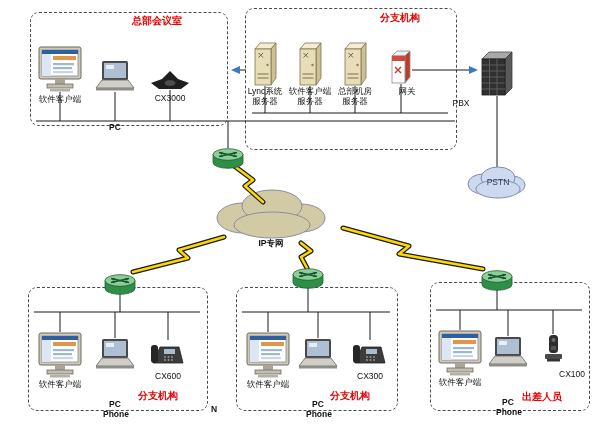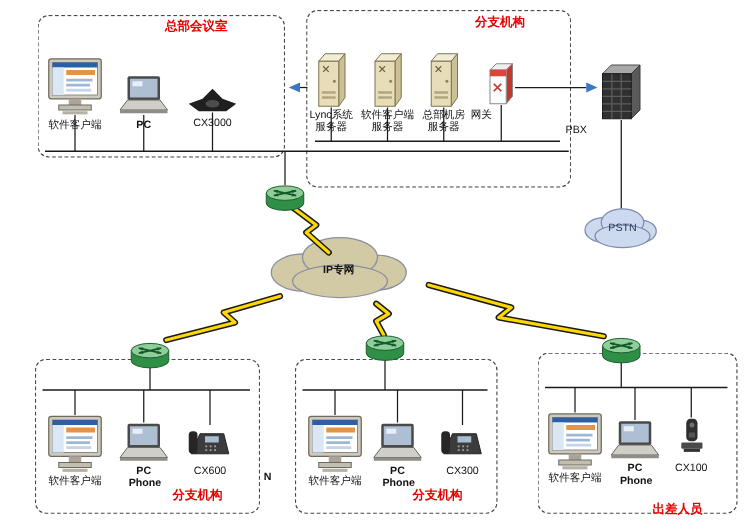--- a/index.html
+++ b/index.html
@@ -3,21 +3,21 @@
 <meta charset="utf-8">
 <style>
   html,body{margin:0;padding:0;background:#ffffff;}
   #canvas{position:relative;width:600px;height:425px;background:#fff;
           font-family:"Liberation Sans","DejaVu Sans",sans-serif;overflow:hidden;}
   .grpbox{position:absolute;border:1.2px dashed #4a4a4a;border-radius:9px;}
   .grplbl{position:absolute;color:#e60000;font-size:10px;font-weight:bold;white-space:nowrap;}
   .lbl{position:absolute;font-size:8.5px;color:#111;transform:translateX(-50%);
        white-space:nowrap;text-align:center;line-height:1.2;}
   .lbl.two{white-space:pre-line;}
-  .lbl.bold{font-weight:bold;}
+  .lbl.bold{font-weight:bold;margin-top:28px;}
   .icon{position:absolute;}
   .icon svg{display:block;}
   svg.overlay{position:absolute;left:0;top:0;}
 </style>
 </head>
 <body>
 
 <svg width="0" height="0" style="position:absolute">
   <defs>
     <g id="sym-monitor">
@@ -275,46 +275,46 @@
   <div class="icon" style="left:541px;top:334px">
     <svg width="24" height="30" viewBox="0 0 24 30">
         <use href="#sym-cx100"></use>
       </svg>
     </div>
 
   <div class="grplbl" style="left:132px;top:14px">总部会议室</div>
   <div class="grplbl" style="left:380px;top:11px">分支机构</div>
   <div class="grplbl" style="left:138px;top:389px">分支机构</div>
   <div class="grplbl" style="left:330px;top:389px">分支机构</div>
-  <div class="grplbl" style="left:522px;top:400px">出差人员</div>
+  <div class="grplbl" style="left:522px;top:390px">出差人员</div>
 
   <div class="lbl" style="left:60px;top:94px">软件客户端</div>
   <div class="lbl bold" style="left:115px;top:94px">PC</div>
   <div class="lbl" style="left:170px;top:93px">CX3000</div>
 
   <div class="lbl two" style="left:265px;top:86px">Lync系统
 服务器</div>
   <div class="lbl two" style="left:310px;top:86px">软件客户端
 服务器</div>
   <div class="lbl two" style="left:355px;top:86px">总部机房
 服务器</div>
-  <div class="lbl" style="left:385px;top:86px">网关</div>
+  <div class="lbl" style="left:407px;top:86px">网关</div>
   <div class="lbl" style="left:461px;top:98px">PBX</div>
   <div class="lbl" style="left:498px;top:177px;color:#2b3a55">PSTN</div>
   <div class="lbl bold" style="left:271px;top:210px">IP专网</div>
 
   <div class="lbl" style="left:60px;top:379px">软件客户端</div>
   <div class="lbl bold" style="left:115px;top:371px">PC</div>
   <div class="lbl bold" style="left:116px;top:381px">Phone</div>
   <div class="lbl" style="left:168px;top:371px">CX600</div>
 
   <div class="lbl" style="left:268px;top:379px">软件客户端</div>
   <div class="lbl bold" style="left:318px;top:371px">PC</div>
   <div class="lbl bold" style="left:319px;top:381px">Phone</div>
   <div class="lbl" style="left:370px;top:371px">CX300</div>
 
   <div class="lbl" style="left:460px;top:377px">软件客户端</div>
   <div class="lbl bold" style="left:508px;top:369px">PC</div>
   <div class="lbl bold" style="left:509px;top:379px">Phone</div>
-  <div class="lbl" style="left:553px;top:369px">CX100</div>
+  <div class="lbl" style="left:572px;top:369px">CX100</div>
 
   <div class="lbl bold" style="left:214px;top:376px">N</div>
 </div>
 
 </body></html>

